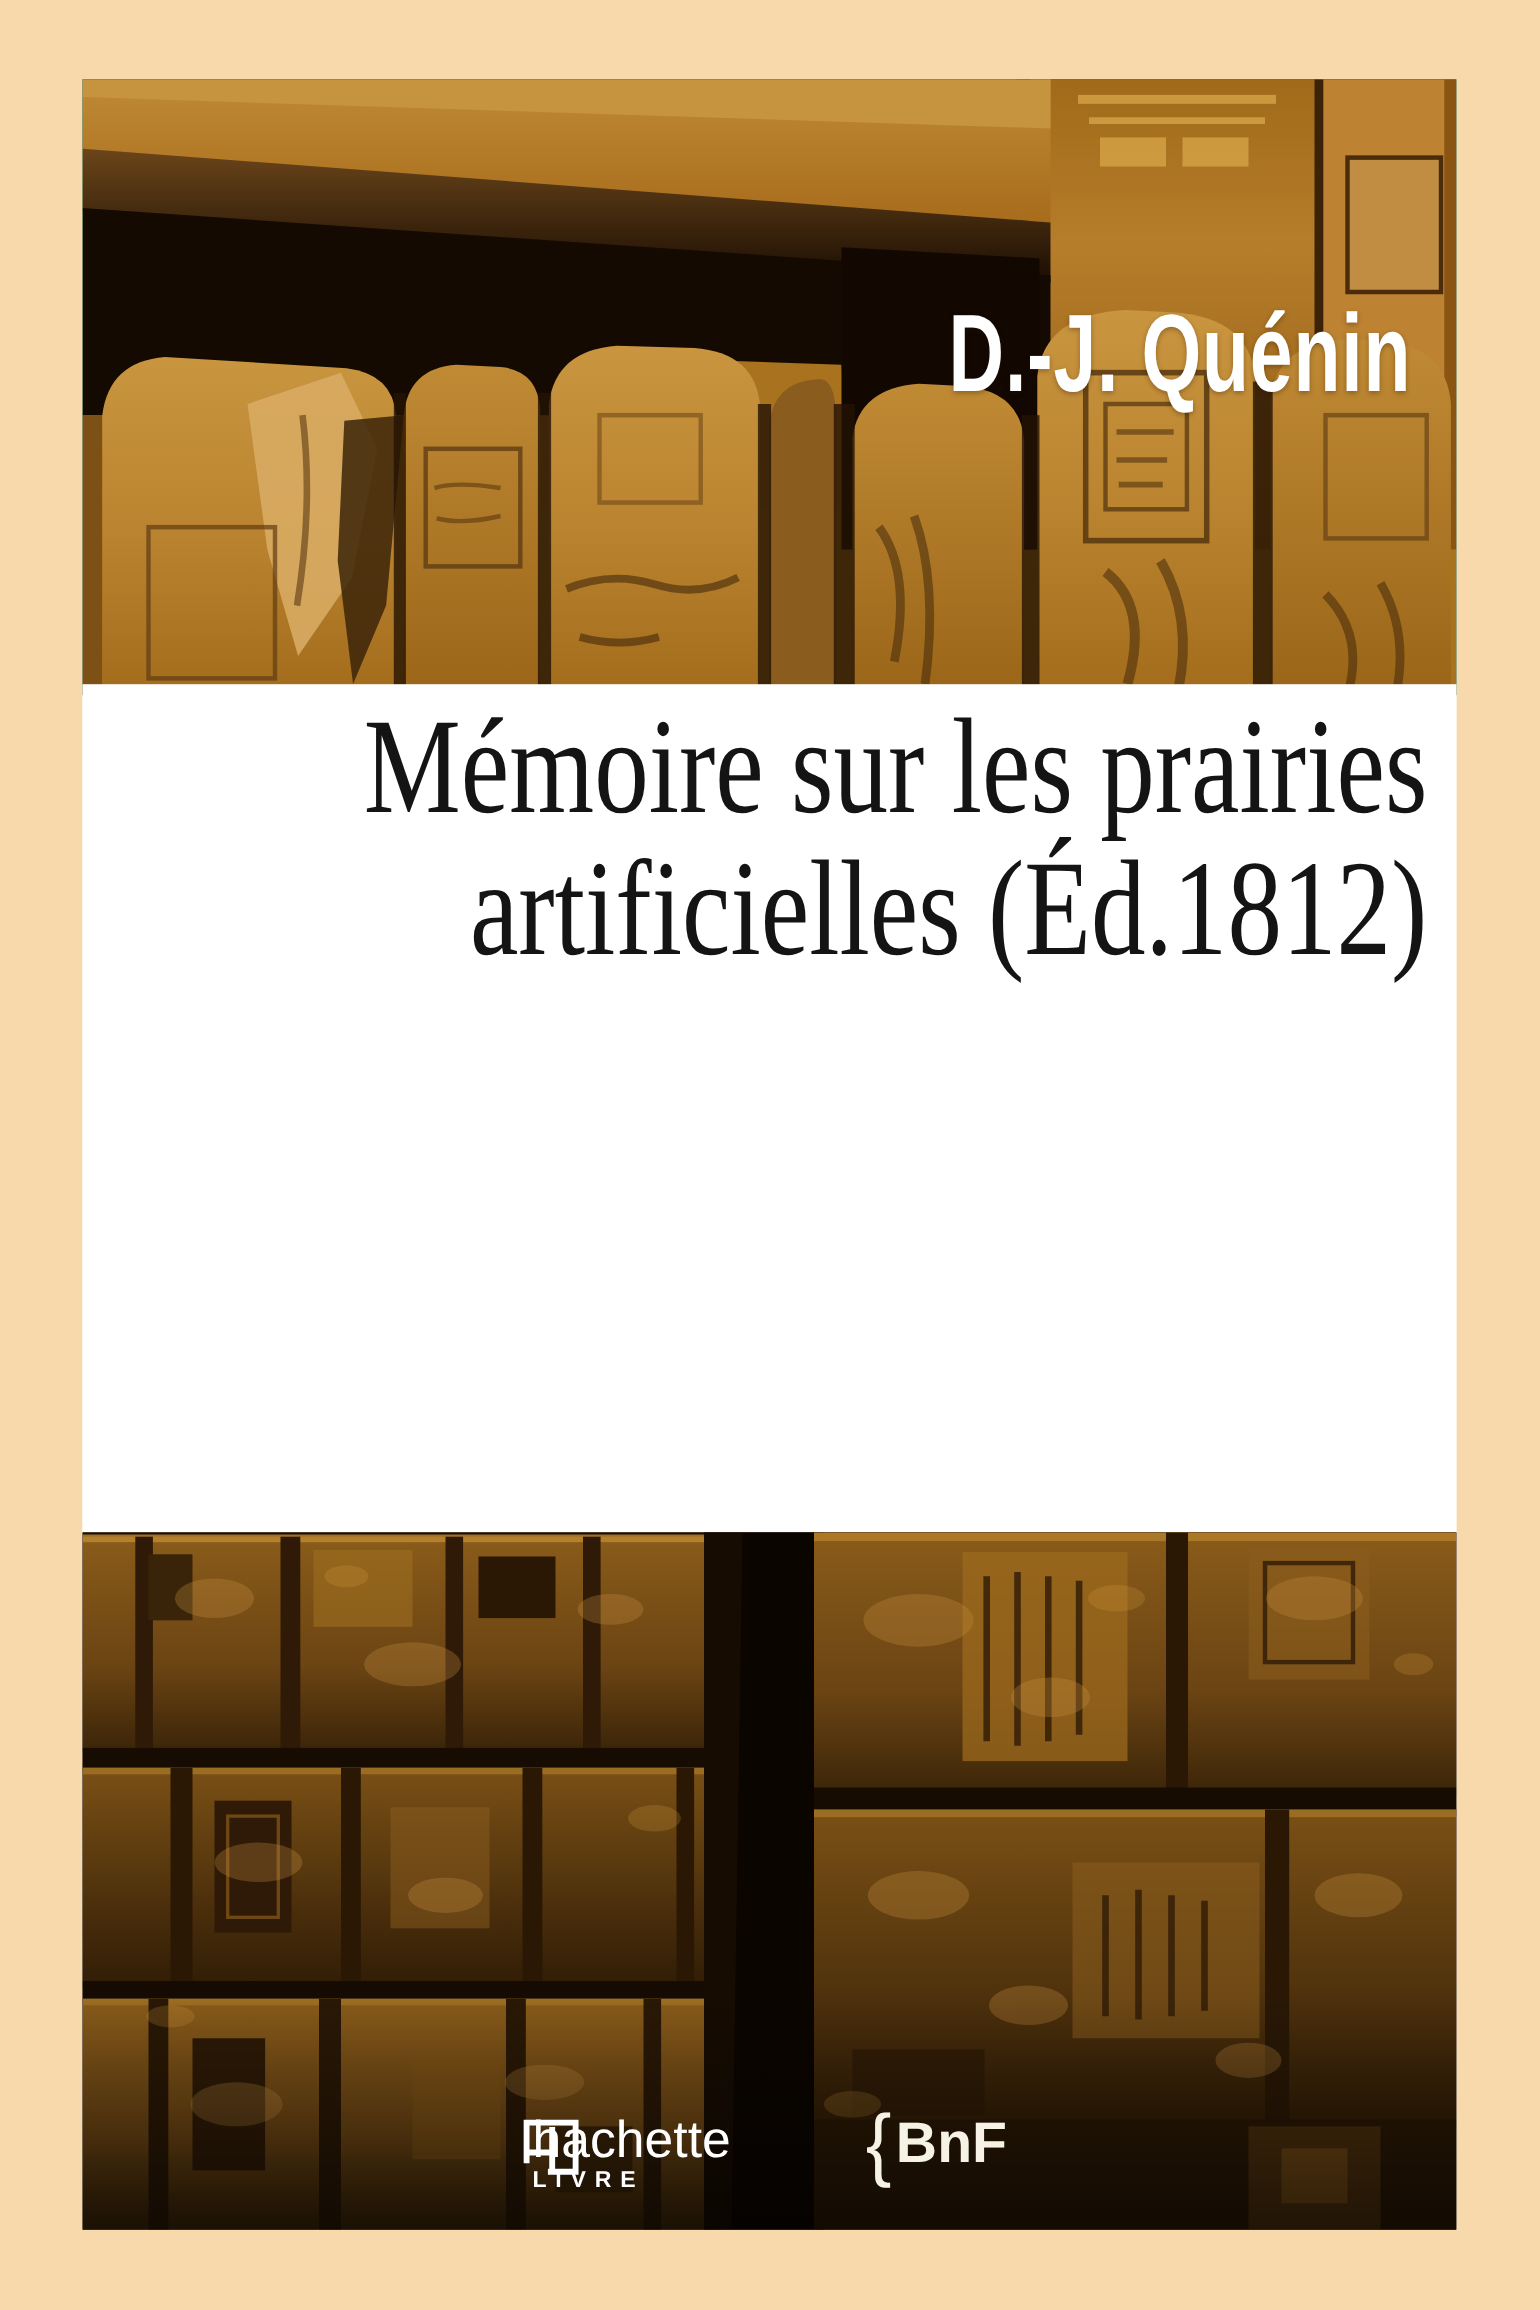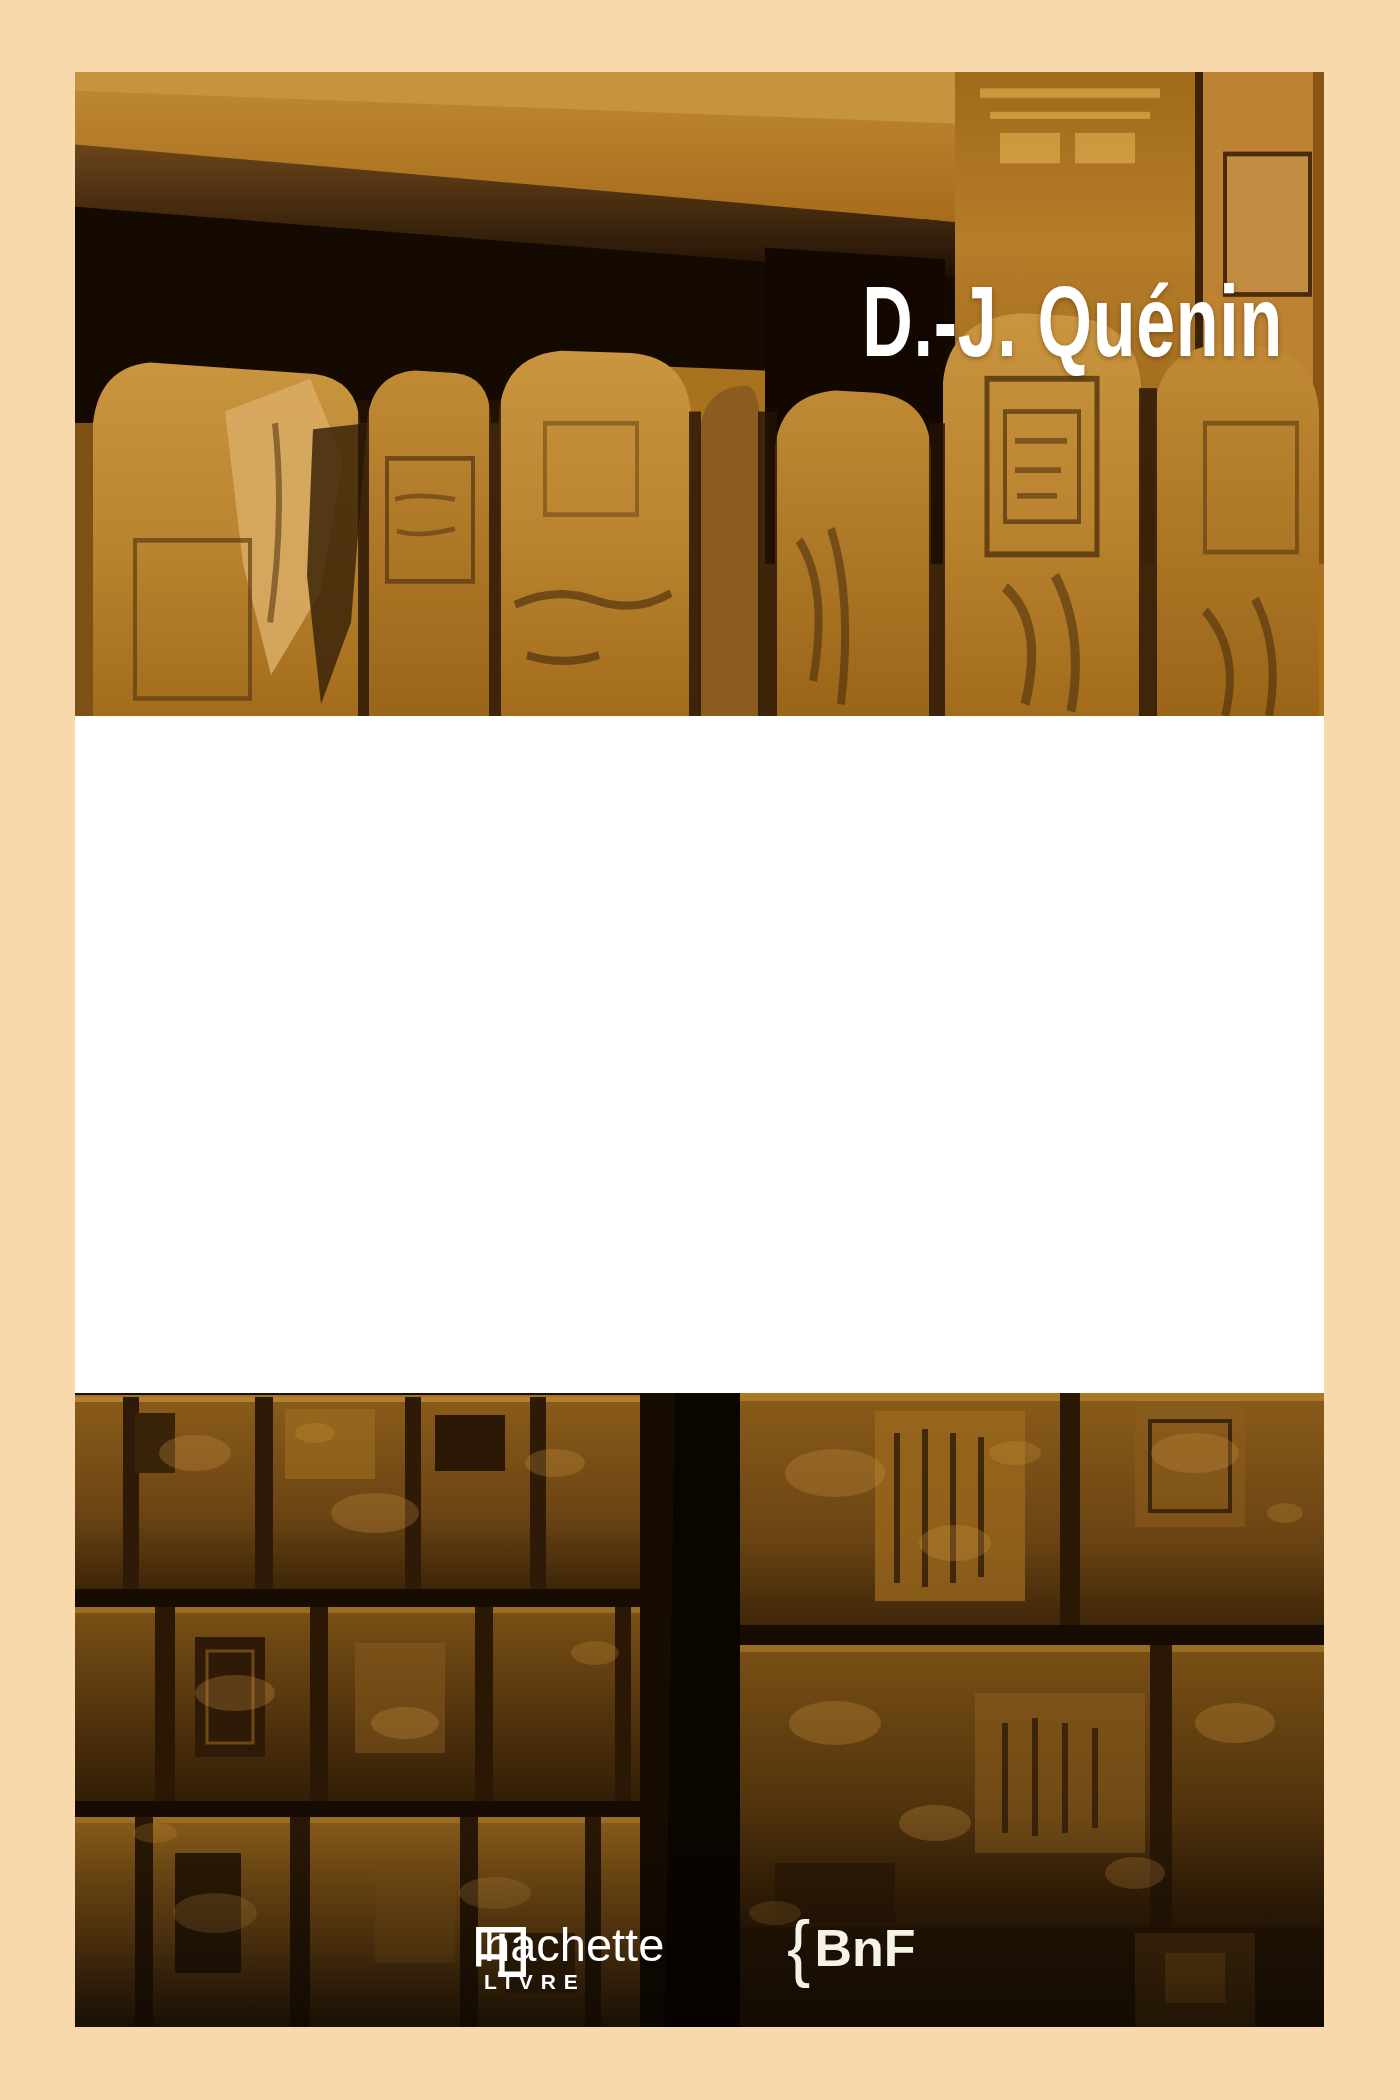--- a/index.html
+++ b/index.html
@@ -8,21 +8,21 @@
     background:#f7d9ac;
     font-family:"Liberation Sans", sans-serif;
     overflow:hidden;
   }
   .cover{
     position:absolute;left:75px;top:72px;width:1249px;height:1955px;
     background:#fff;
   }
   
   .photo-top{
-    position:absolute;left:0;top:0;width:1249px;height:644px;
+    position:absolute;left:0;top:0;width:1249px;height:560px;
     background:#14532d;overflow:hidden;
   }
   .photo-top svg, .photo-bottom svg{position:absolute;left:0;top:0;width:100%;height:100%;display:block;}
   .author{
     position:absolute;right:41px;top:194px;
     color:#fff;font-weight:bold;font-size:100px;line-height:1.1;
     letter-spacing:1px;white-space:nowrap;
     transform:scaleX(.70);transform-origin:100% 50%;
     text-shadow:0 2px 6px rgba(40,20,0,.35);
   }
@@ -151,20 +151,26 @@
         <rect x="414" y="280" width="12" height="270"></rect>
         <rect x="614" y="290" width="12" height="260"></rect>
         <rect x="683" y="290" width="19" height="260"></rect>
         <rect x="854" y="300" width="16" height="250"></rect>
         <rect x="1064" y="270" width="18" height="280"></rect>
       </g>
     </svg>
     <div class="author" style="color: rgb(255, 255, 255);">D.-J. Quénin</div>
   </div>
 
+  <div class="band" style="background: rgb(255, 255, 255);">
+    <div class="title" style="color: rgb(20, 20, 20);">
+      <div>Mémoire sur les prairies</div>
+      <div>artificielles (Éd.1812)</div>
+    </div>
+  </div>
 
   <div class="photo-bottom">
     <svg viewBox="0 0 1249 634" preserveAspectRatio="none" aria-hidden="true">
       <defs>
         <linearGradient id="gRow" x1="0" y1="0" x2="0" y2="1">
           <stop offset="0" stop-color="#8a5c1a"></stop>
             <stop offset=".6" stop-color="#6b4413"></stop>
             <stop offset="1" stop-color="#3a2408"></stop>
         </linearGradient>
         <linearGradient id="gRowD" x1="0" y1="0" x2="0" y2="1">

